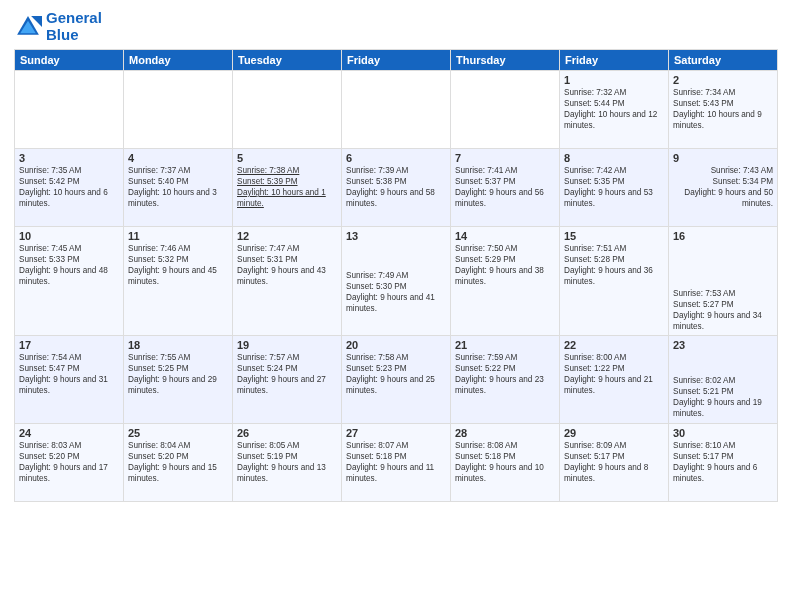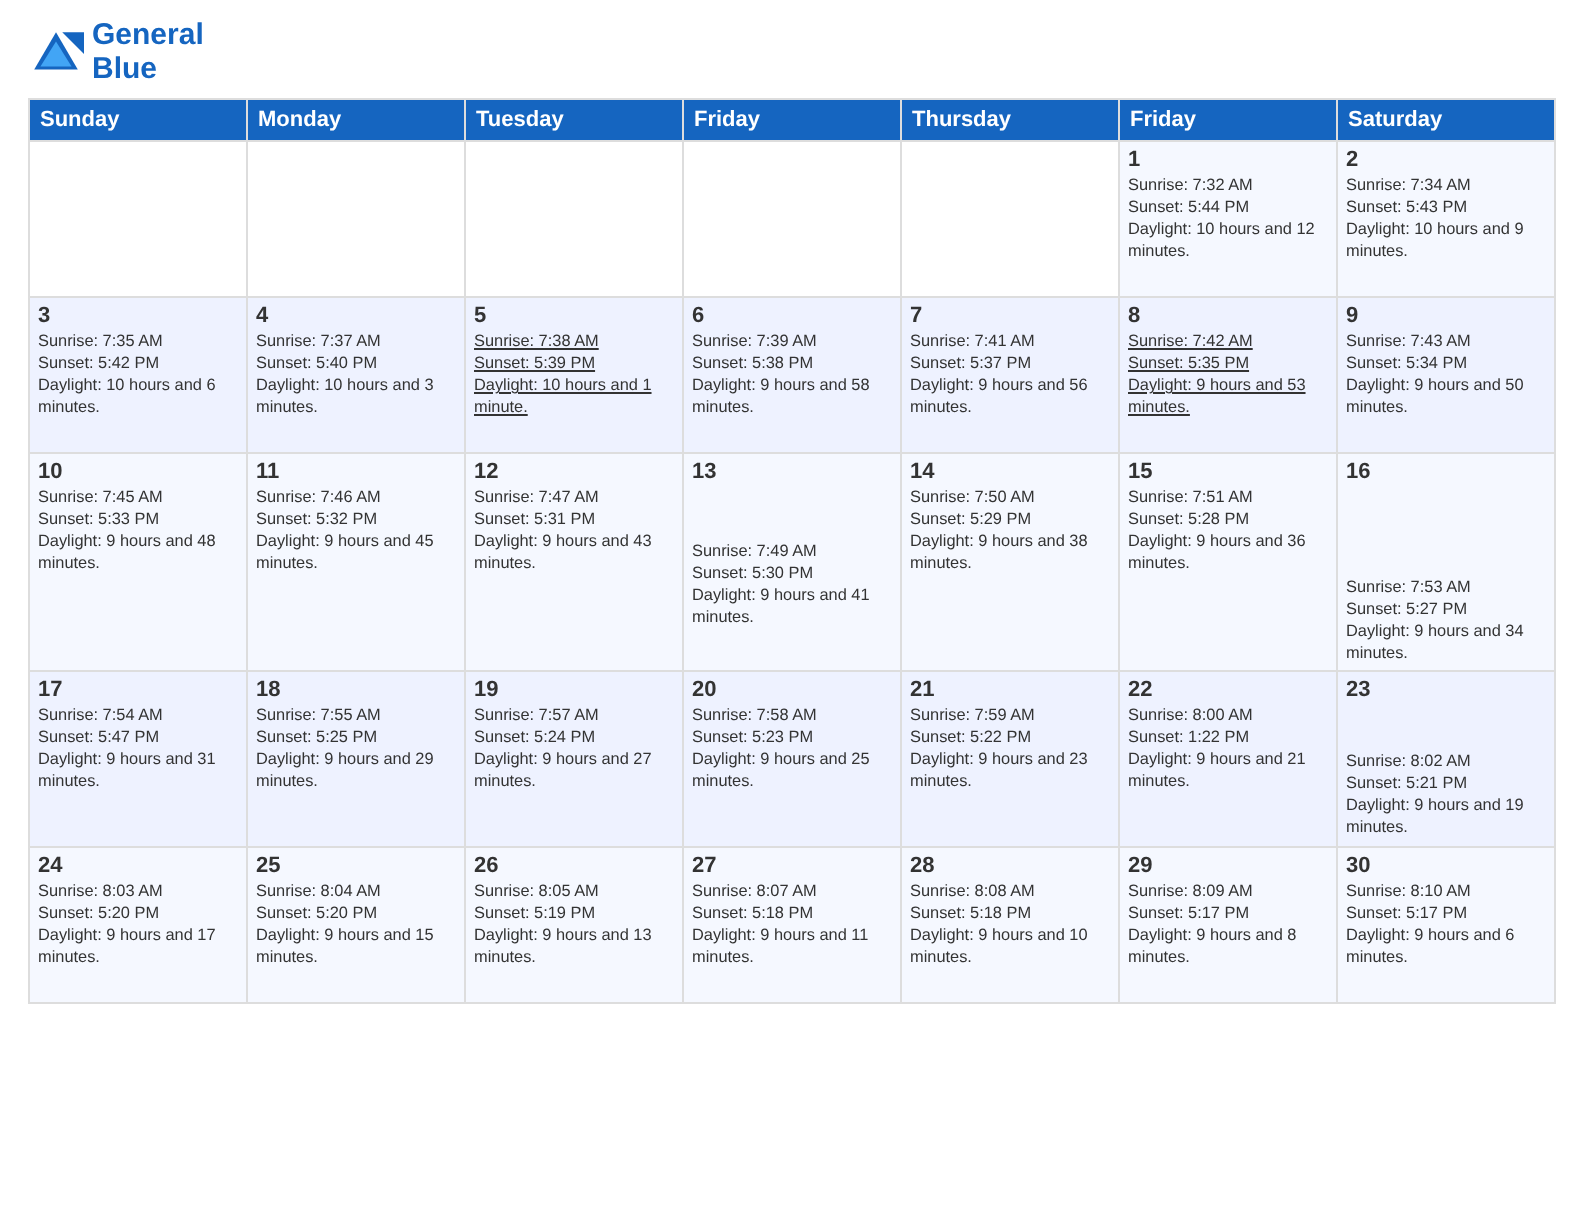--- a/index.html
+++ b/index.html
@@ -173,27 +173,27 @@
 Daylight: 9 hours and 58 minutes.</div>
           </td>
           <td>
             <span class="day-num">7</span>
             <div class="day-detail" style="white-space: pre-line;">Sunrise: 7:41 AM
 Sunset: 5:37 PM
 Daylight: 9 hours and 56 minutes.</div>
           </td>
           <td>
             <span class="day-num">8</span>
-            <div class="day-detail" style="white-space: pre-line; text-decoration: underline;">Sunrise: 7:42 AM
+            <div class="day-detail" style="white-space: pre-line;">Sunrise: 7:42 AM
 Sunset: 5:35 PM
 Daylight: 9 hours and 53 minutes.</div>
           </td>
           <td>
             <span class="day-num">9</span>
-            <div class="day-detail" style="white-space: pre-line;">Sunrise: 7:43 AM
+            <div class="day-detail" style="white-space: pre-line; text-align: right;">Sunrise: 7:43 AM
 Sunset: 5:34 PM
 Daylight: 9 hours and 50 minutes.</div>
           </td>
         </tr>
         <tr>
           <td>
             <span class="day-num">10</span>
             <div class="day-detail" style="white-space: pre-line;">Sunrise: 7:45 AM
 Sunset: 5:33 PM
 Daylight: 9 hours and 48 minutes.</div>

